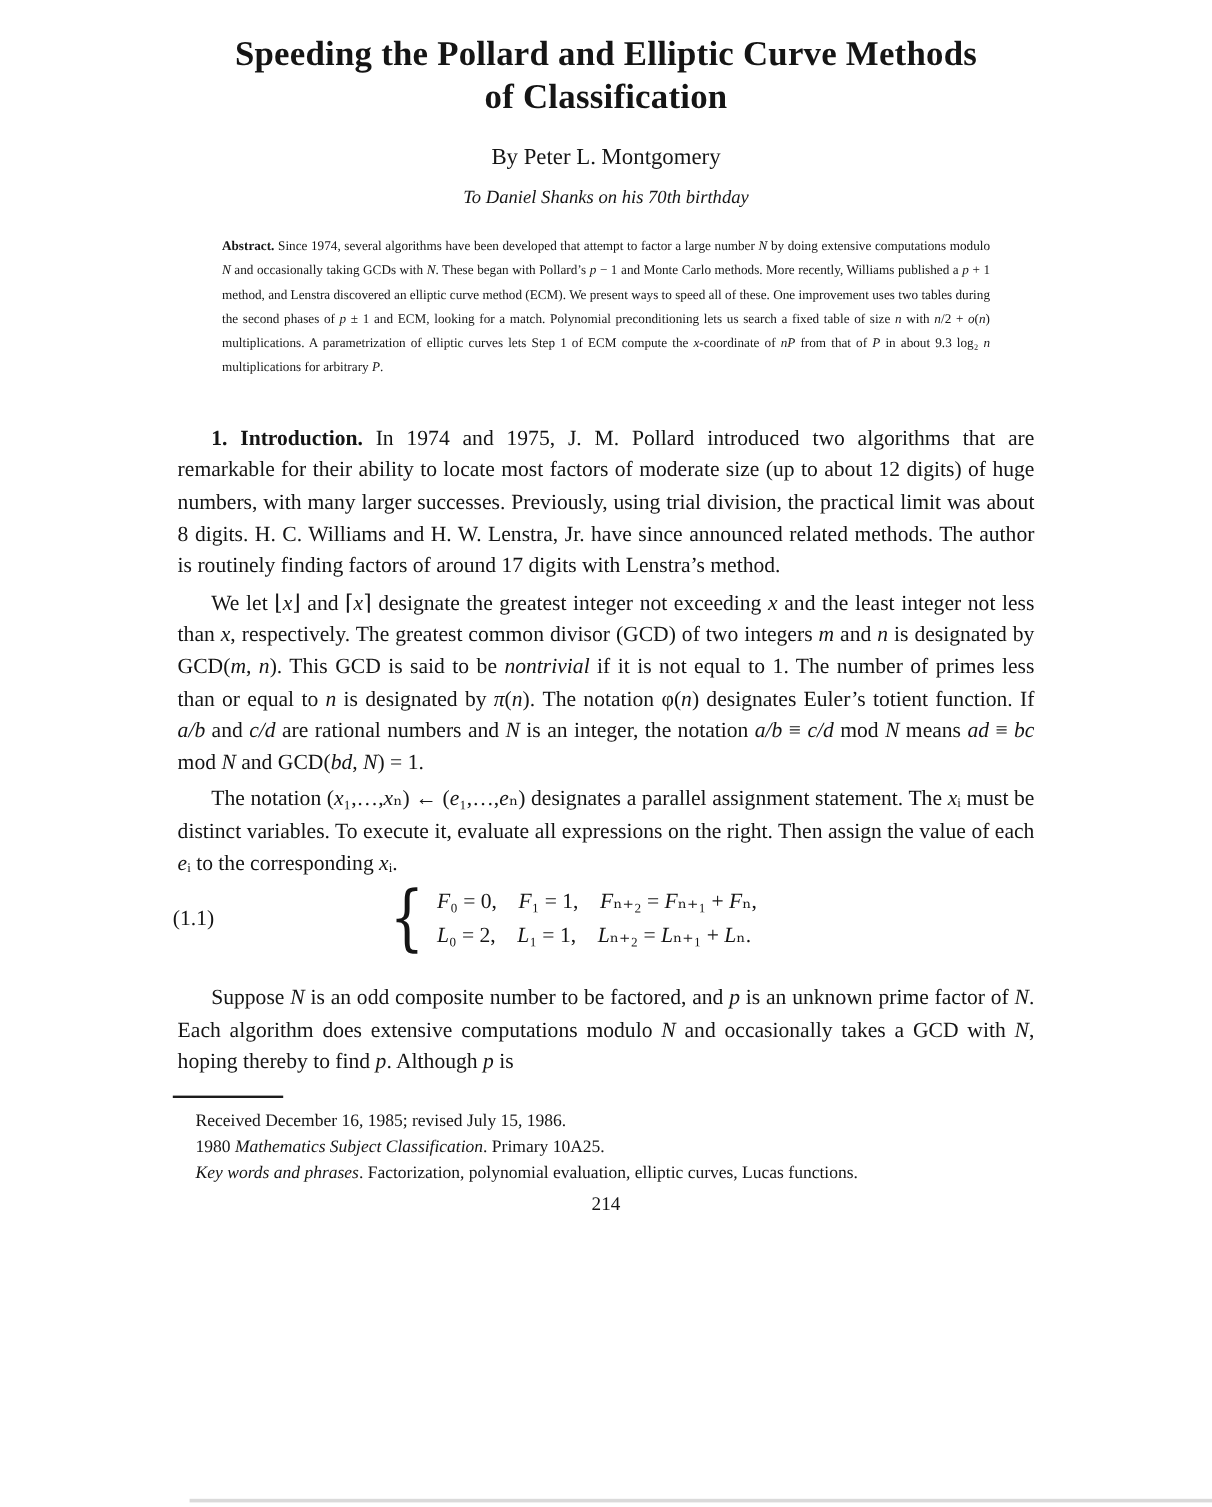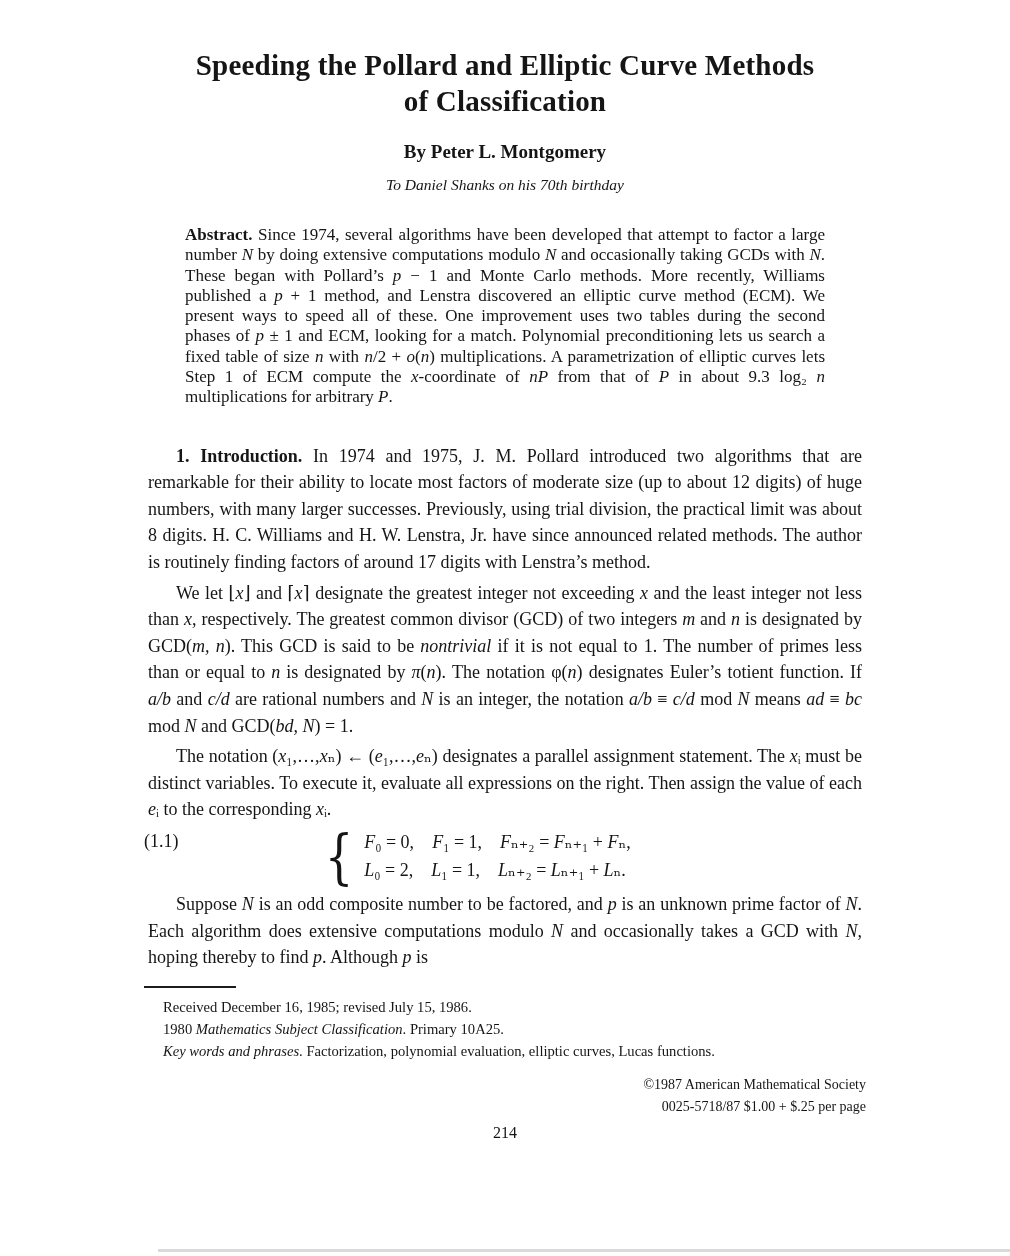--- a/index.html
+++ b/index.html
@@ -8,58 +8,58 @@
     width: 1010px;
     height: 1256px;
     margin: 0 auto;
     background: #ffffff;
     font-family: "Liberation Serif", "DejaVu Serif", serif;
     color: #151515;
     overflow: hidden;
   }
   .title {
     margin: 0;
-    padding-top: 47px;
+    padding-top: 27px;
     text-align: center;
     font-size: 29px;
     line-height: 36px;
     font-weight: bold;
     letter-spacing: 0.2px;
   }
   .byline {
     margin-top: 22px;
     text-align: center;
     font-size: 19px;
-    font-weight: bold;
+    font-weight: normal;
   }
   .dedication {
     margin-top: 13px;
     text-align: center;
     font-size: 15.5px;
     font-style: italic;
   }
   .abstract {
     width: 640px;
-    margin: 31px auto 0 auto;
-    font-size: 17px;
+    margin: 21px auto 0 auto;
+    font-size: 11px;
     line-height: 20.3px;
     text-align: justify;
   }
   .body-text {
     width: 722px;
     margin: 35px auto 0 auto;
     font-size: 18px;
     line-height: 26.6px;
     text-align: justify;
   }
   .body-text p { margin: 4px; text-indent: 28px; }
   .equation {
     display: flex;
-    align-items: flex-start;
-    margin: 5px 0 7px 0;
+    align-items: center;
+    margin: 5px 0 25px 0;
     text-align: left;
   }
   .eq-label { font-size: 18px; flex: 0 0 60px; }
   .eq-brace {
     font-size: 60px;
     font-weight: 400;
     margin-left: 116px;
     margin-right: 6px;
     font-family: "DejaVu Serif", serif;
     transform: scaleX(0.75);
@@ -137,22 +137,18 @@
   </div>
 
   <hr class="footnote-rule">
 
   <div class="footnotes">
     <p>Received December 16, 1985; revised July 15, 1986.</p>
     <p>1980 <span class="i">Mathematics Subject Classification</span>. Primary 10A25.</p>
     <p><span class="i">Key words and phrases</span>. Factorization, polynomial evaluation, elliptic curves, Lucas functions.</p>
   </div>
 
-  <div class="imprint">
-    <div>©1987 American Mathematical Society</div>
-    <div>0025-5718/87 $1.00 + $.25 per page</div>
-  </div>
 
   <div class="page-number">214</div>
 
   <div class="bottom-band"></div>
 
 </div>
 
 </body></html>

